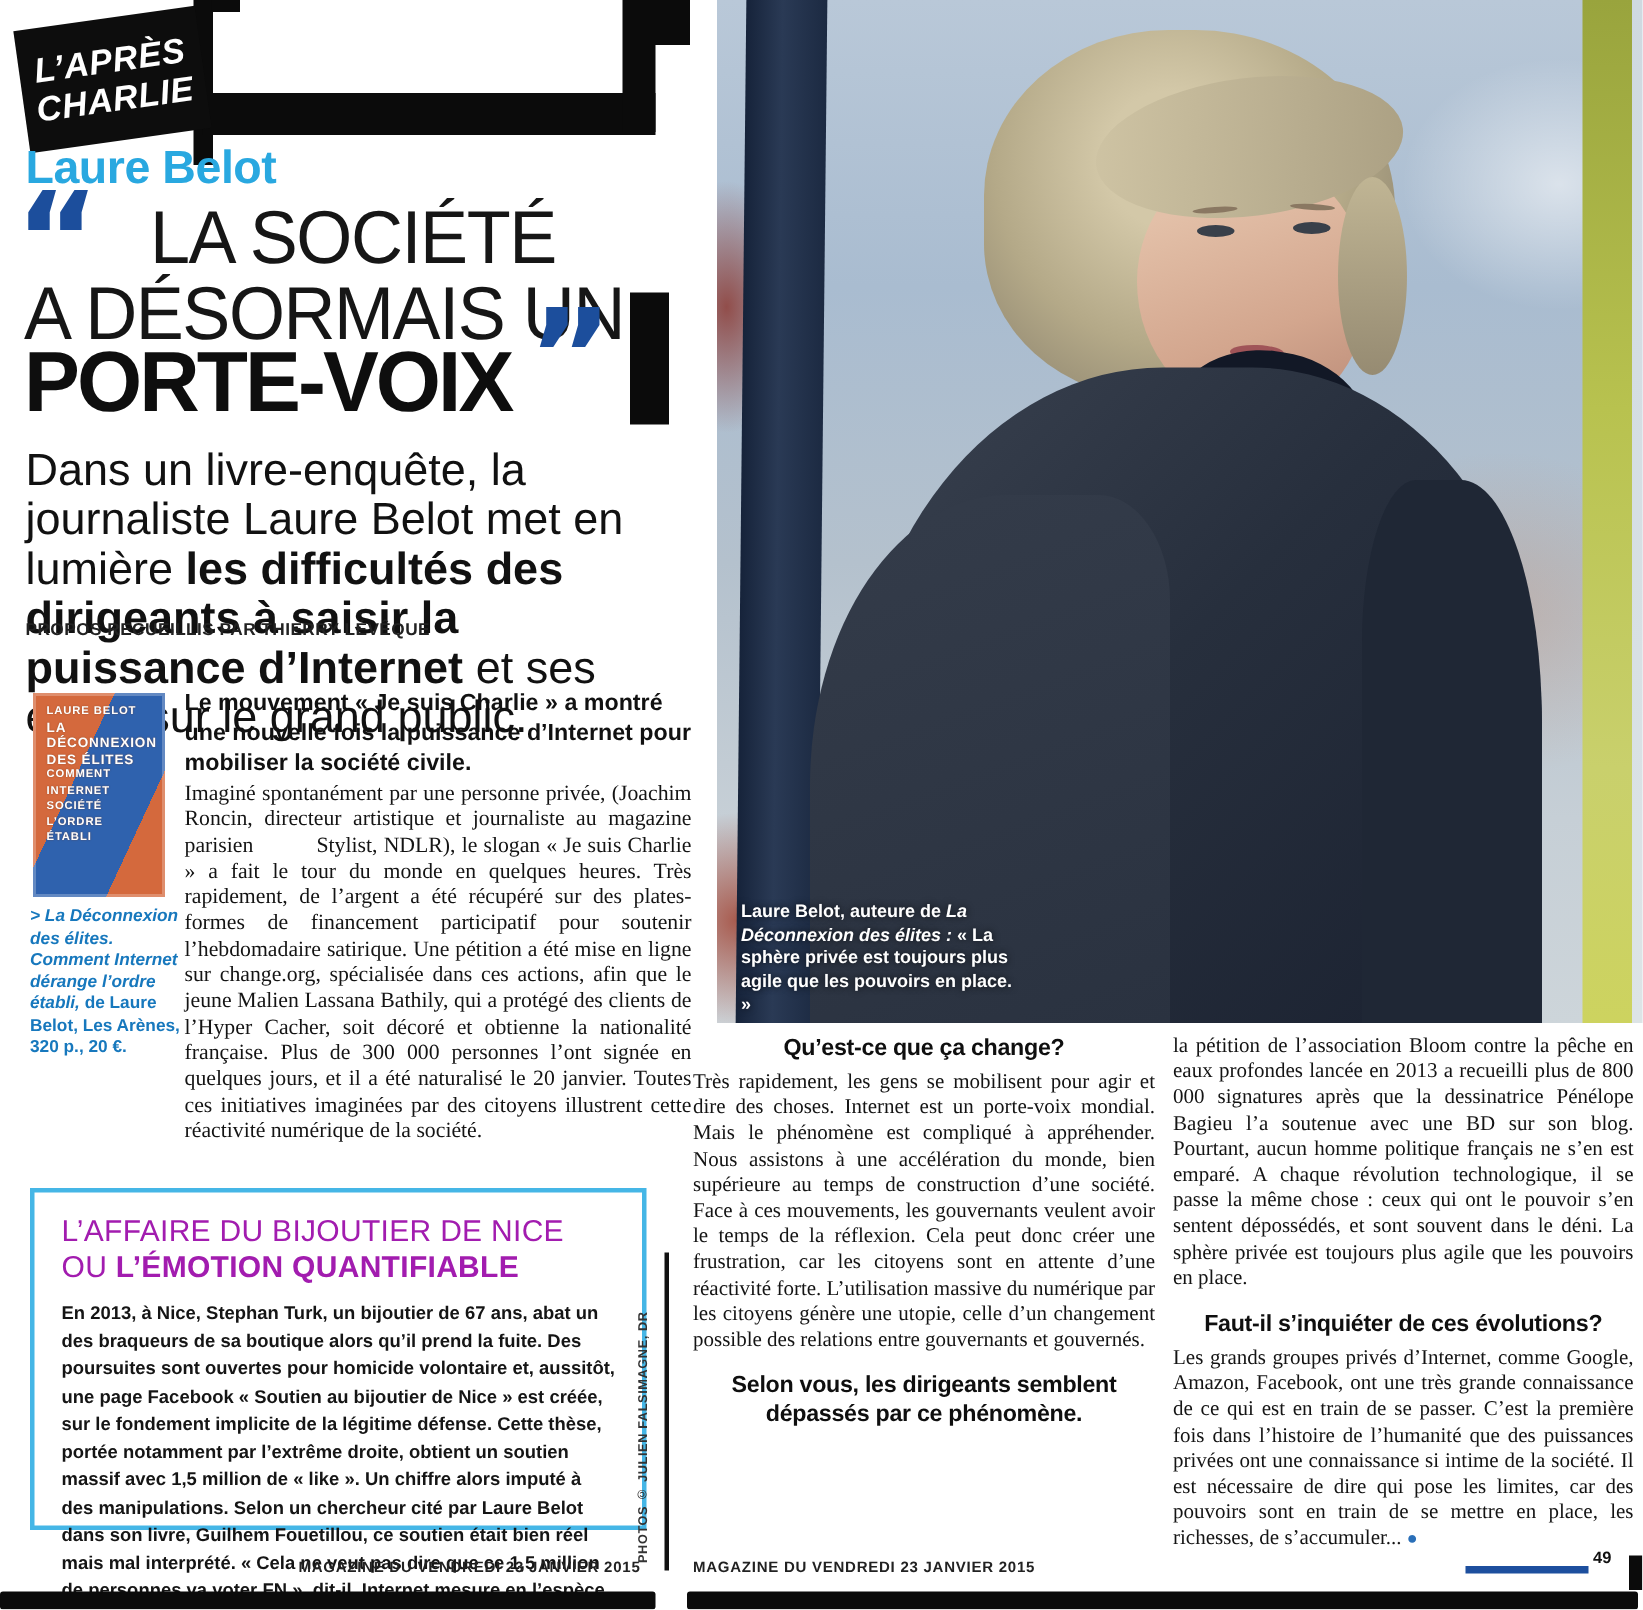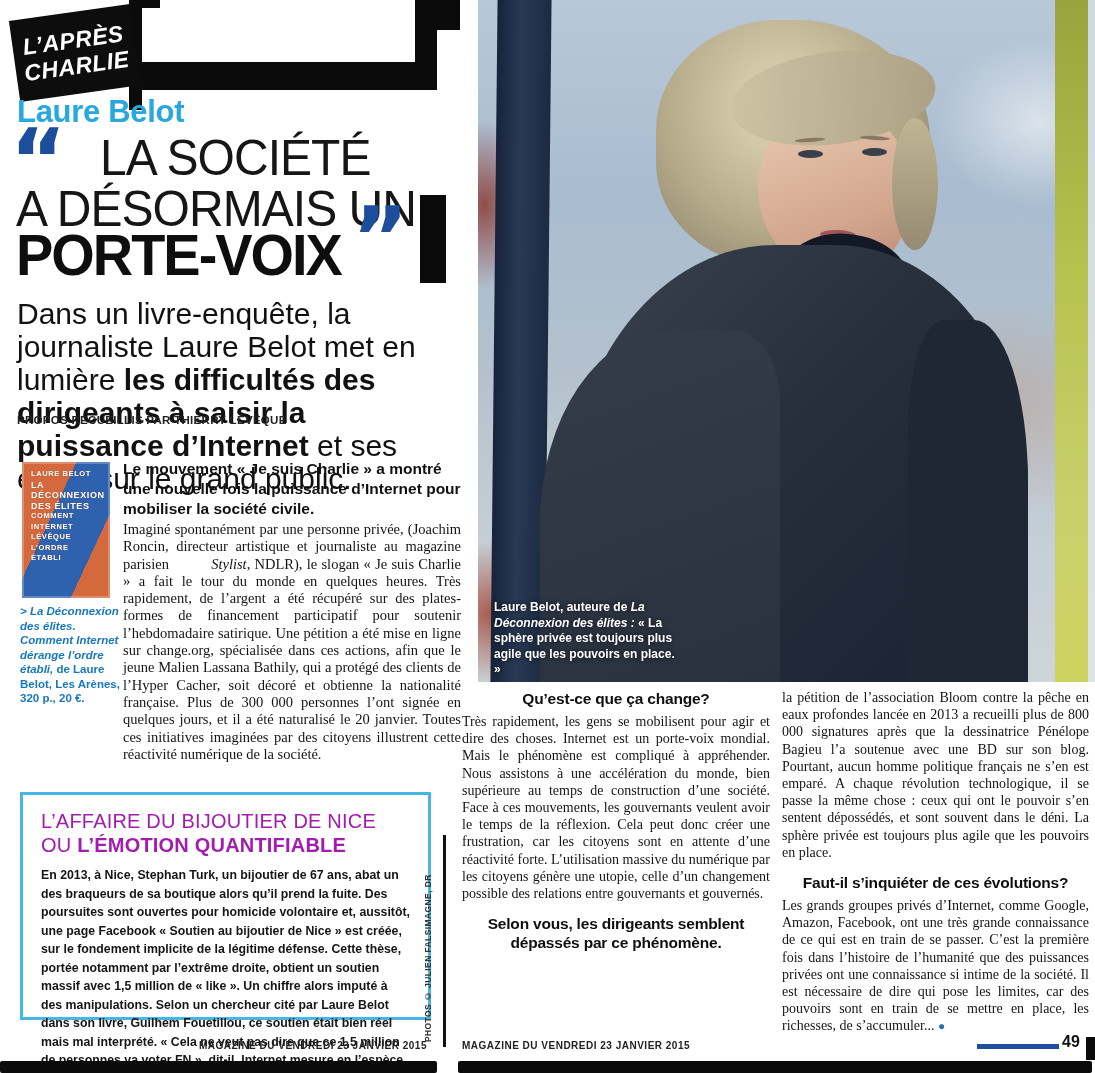--- a/index.html
+++ b/index.html
@@ -39,34 +39,34 @@
      text-shadow:0 0 1px rgba(120,60,30,.8);}
   .cover-line.big{font-size:9px;}
   #book-caption{left:20px;top:604px;width:102px;font-size:11.5px;line-height:14.5px;
      color:#1778bd;font-weight:700;}
   #book-caption .it{font-style:italic;}
 
   
   #lead{left:123px;top:459px;width:338px;font-size:15.5px;line-height:20px;font-weight:800;color:#111;}
   #article-body{left:123px;top:521px;width:338px;font-family:"Liberation Serif",serif;
      font-size:14.5px;line-height:17.3px;text-align:justify;color:#141414;}
-  #article-body .it{font-style:italic;margin-left:38px;}
+  #article-body .it{margin-left:38px;}
 
   
   #box{left:20px;top:792px;width:411px;height:228px;border:3px solid #45b6e6;
        box-sizing:border-box;padding:14px 17px 0 18px;background:#fff;}
   #box-title{font-size:20px;line-height:24px;font-weight:500;color:#a21caf;letter-spacing:.2px;}
   #box-title .hv{font-weight:900;}
   #box-body{margin-top:9px;font-size:12.3px;line-height:18.5px;font-weight:700;color:#151515;}
 
   
   .folio{font-size:10px;letter-spacing:.5px;font-weight:700;color:#222;}
   #folio-left{left:187px;top:1040px;width:240px;text-align:right;}
   #folio-center{left:462px;top:1040px;}
-  #page-num{left:1062px;top:1033px;font-size:16px;font-weight:600;color:#111;}
+  #page-num{left:1062px;top:1033px;font-size:11px;font-weight:600;color:#111;}
   #folio-bar{left:977px;top:1044px;width:82px;height:5px;background:#1d4f9e;}
   #corner-sq{left:1086px;top:1037px;width:9px;height:23px;}
   #bar-bottom-left{left:0;top:1061px;width:437px;height:12px;border-radius:2px;}
   #bar-bottom-right{left:458px;top:1061px;width:634px;height:12px;border-radius:2px;}
 
   
   #divider{left:443px;top:835px;width:3px;height:212px;background:#111;}
   #credit{left:423px;top:858px;height:184px;writing-mode:vertical-rl;transform:rotate(180deg);
      font-size:8.5px;font-weight:700;letter-spacing:.4px;color:#333;white-space:nowrap;}
 
@@ -160,21 +160,21 @@
     <span>PROPOS RECUEILLIS PAR </span><b>THIERRY LÉVÊQUE</b>
   </div>
 
   <div class="abs" id="cover">
     <div class="cover-line">LAURE BELOT</div>
     <div class="cover-line big">LA</div>
     <div class="cover-line big">DÉCONNEXION</div>
     <div class="cover-line big">DES ÉLITES</div>
     <div class="cover-line">COMMENT</div>
     <div class="cover-line">INTERNET</div>
-    <div class="cover-line">LÉVÊQUE</div>
+    <div class="cover-line">SOCIÉTÉ</div>
     <div class="cover-line">L’ORDRE</div>
     <div class="cover-line">ÉTABLI</div>
   </div>
   <div class="abs" id="book-caption">
     <span class="it">&gt; La Déconnexion des élites. Comment Internet dérange l’ordre établi,</span>
     <span>de Laure Belot, Les Arènes, 320 p., 20 €.</span>
   </div>
 
   <div class="abs" id="lead">Le mouvement « Je suis Charlie » a montré une nouvelle fois la puissance d’Internet pour mobiliser la société civile.</div>
   <div class="abs" id="article-body">

